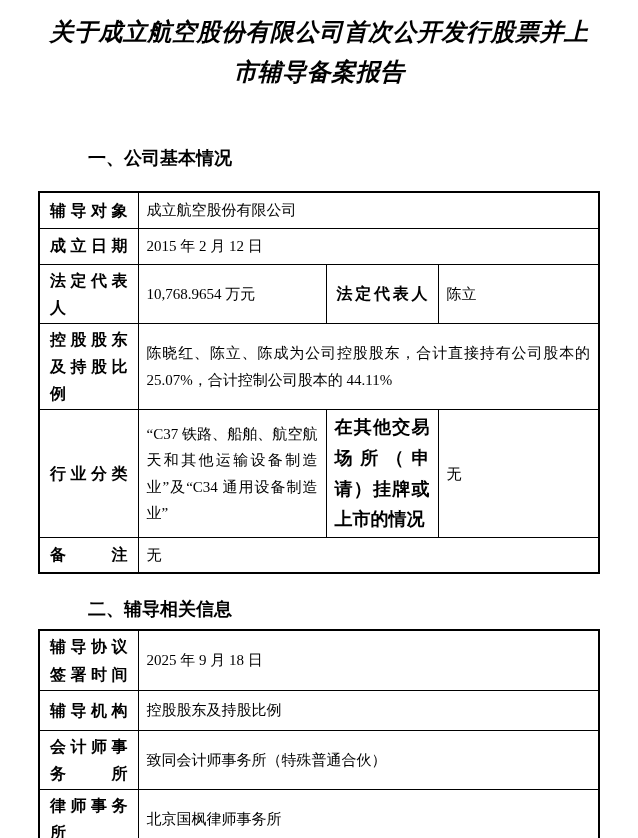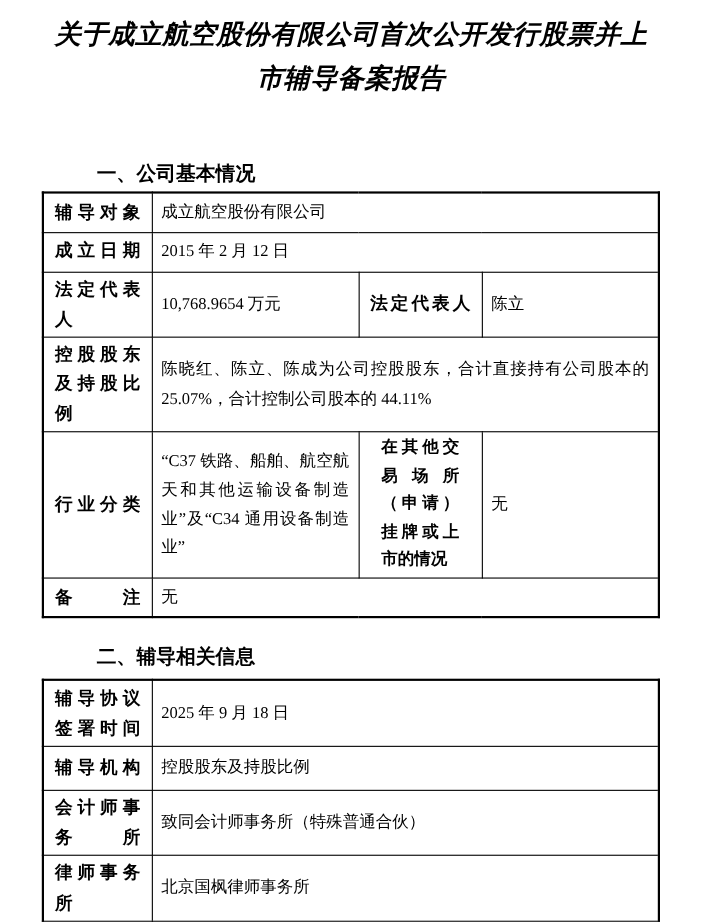--- a/index.html
+++ b/index.html
@@ -24,21 +24,21 @@
   }
 
   .section-heading {
     font-family: "Liberation Sans", "DejaVu Sans", sans-serif;
     font-weight: bold;
     font-size: 18px;
     line-height: 22px;
     margin: 0;
     padding-left: 88px;
   }
-  .s1 { margin-top: 55px; margin-bottom: 5px; }
+  .s1 { margin-top: 55px; margin-bottom: 22px; }
   .s2 { margin-top: 24px; margin-bottom: 9px; }
 
   table.info-table {
     border-collapse: collapse;
     table-layout: fixed;
     margin-left: 38px;
     width: 560px;
     border: 2px solid #000;
   }
   .info-table th, .info-table td {
@@ -49,23 +49,23 @@
   .info-table th {
     font-weight: bold;
     font-size: 16px;
     line-height: 1.7;
     padding: 2px 10px;
     text-align: justify;
     text-align-last: justify;
     text-justify: inter-character;
   }
   .info-table th.th-small {
-    font-size: 15px;
+    font-size: 18px;
     text-align-last: left;
-    padding: 2px 20px;
+    padding: 2px 8px;
   }
   .info-table td {
     font-size: 15px;
     line-height: 1.75;
     padding: 2px 8px;
     text-align: justify;
     text-align-last: left;
   }
 </style>
 </head>

